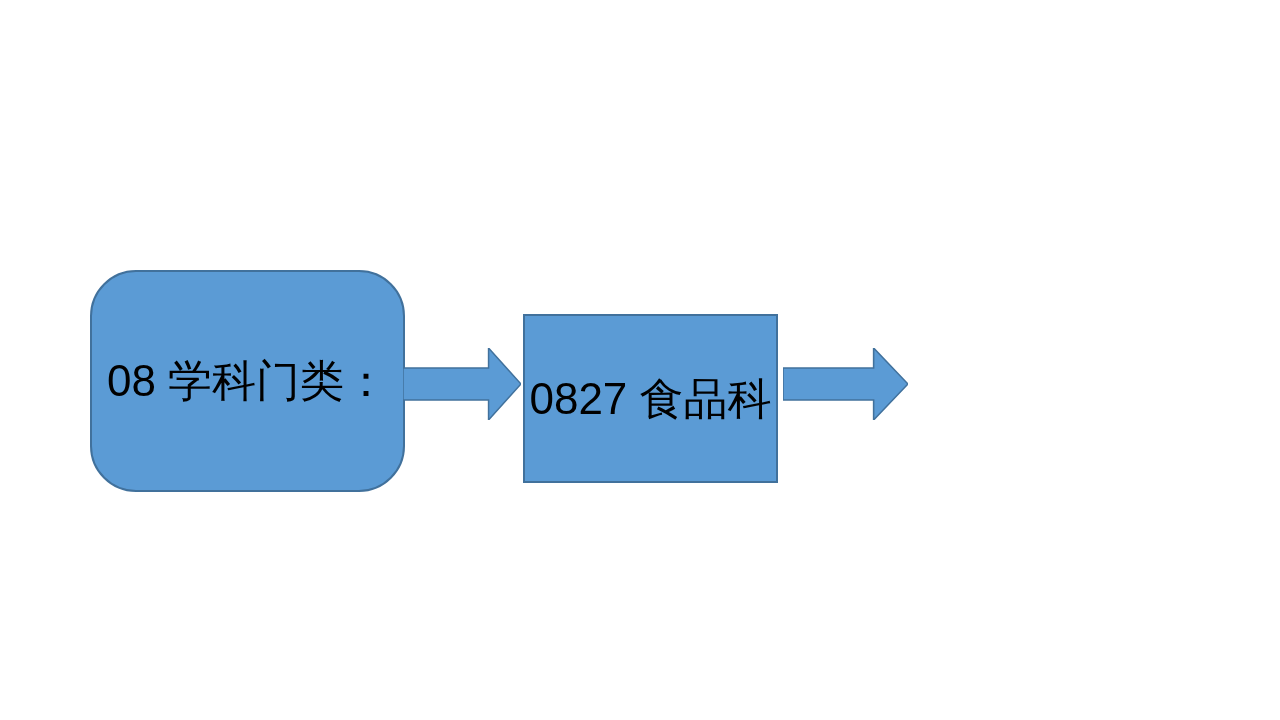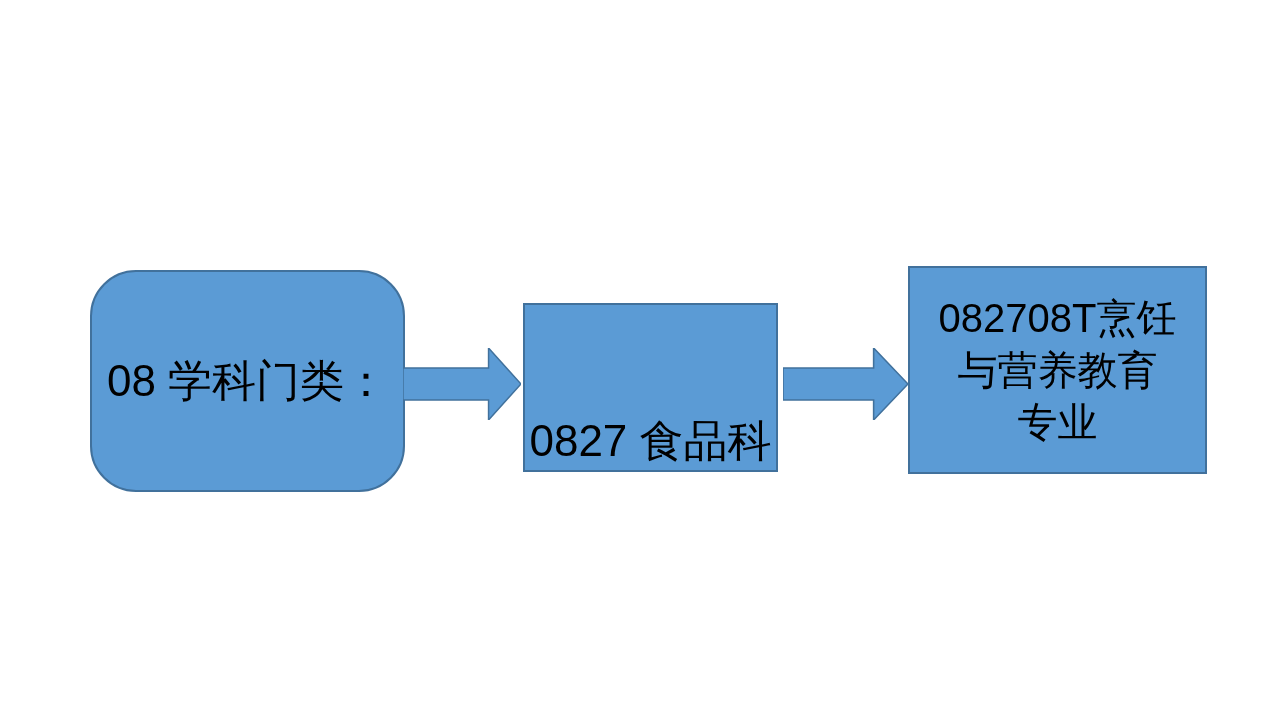--- a/index.html
+++ b/index.html
@@ -30,22 +30,22 @@
     color: var(--text-color);
     text-align: center;
   }
   .node .node-text { width: 100%; }
   .node-1 {
     left: 90px; top: 270px; width: 315px; height: 222px;
     border-radius: 46px;
     font-size: 44px; line-height: 58px;
   }
   .node-2 {
-    left: 523px; top: 303px; width: 255px; height: 169px;
-    font-size: 44px; line-height: 58px; align-items: flex-end;
+    left: 523px; top: 314px; width: 255px; height: 169px;
+    font-size: 44px; line-height: 58px;
   }
   .node-3 {
     left: 908px; top: 266px; width: 299px; height: 208px;
     font-size: 40px; line-height: 52px;
   }
   .arrow {
     position: absolute;
     display: block;
   }
   .arrow polygon {
@@ -74,21 +74,14 @@
   <div class="node node-2">
     <div class="node-text">
       <div>0827 食品科</div>
     </div>
   </div>
 
   <svg class="arrow arrow-2" viewBox="0 0 120 72" preserveAspectRatio="none" aria-hidden="true">
     <polygon points="0,20 87,20 87,0 120,36 87,72 87,52 0,52"></polygon>
   </svg>
 
-  <div class="node node-3">
-    <div class="node-text">
-      <div>082708T烹饪</div>
-      <div>与营养教育</div>
-      <div>专业</div>
-    </div>
-  </div>
 
 </div>
 
 </body></html>

